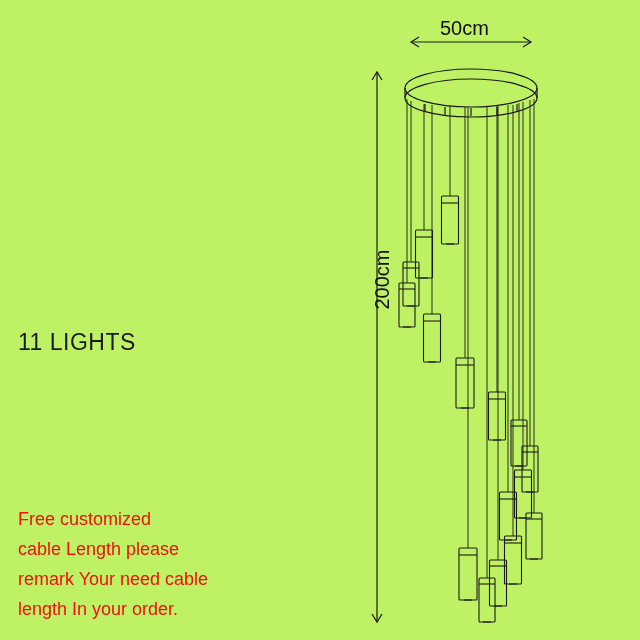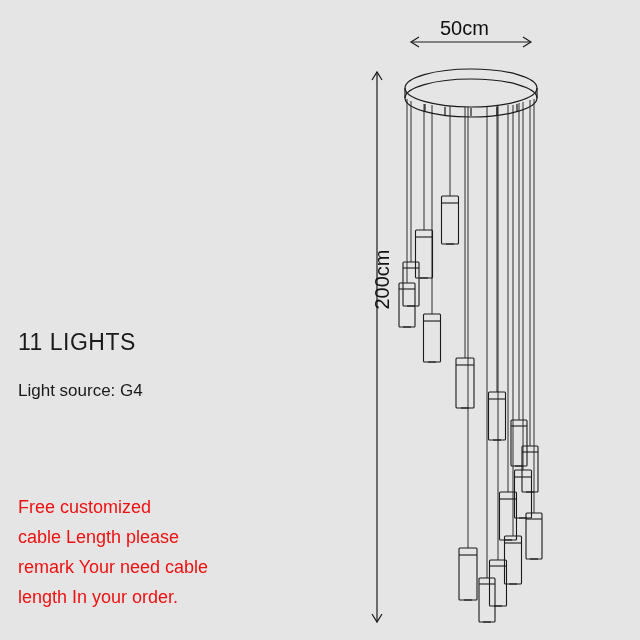--- a/index.html
+++ b/index.html
@@ -4,21 +4,21 @@
 <style>
   html, body {
     margin: 0;
     padding: 0;
     background: #ffffff;
   }
   #page {
     position: relative;
     width: 640px;
     height: 640px;
-    background: #e5e5e5;
+    background: #bef264;
     font-family: "Liberation Sans", sans-serif;
     overflow: hidden;
   }
   .txt-title {
     position: absolute;
     left: 18px;
     top: 329px;
     font-size: 23px;
     color: #1a1a1a;
     letter-spacing: 0.5px;
@@ -28,21 +28,21 @@
     position: absolute;
     left: 18px;
     top: 381px;
     font-size: 17px;
     color: #1a1a1a;
     white-space: nowrap;
   }
   .txt-note {
     position: absolute;
     left: 18px;
-    top: 492px;
+    top: 504px;
     font-size: 18px;
     color: #ee1111;
     line-height: 30px;
     white-space: pre;
   }
   .dim-top {
     position: absolute;
     left: 440px;
     top: 17px;
     font-size: 20px;
@@ -214,19 +214,18 @@
             <line x1="464" y1="600" x2="472" y2="600"></line>
           </g>
       </g>
     </g>
   </svg>
 
   <div class="dim-top">50cm</div>
   <div class="dim-side">200cm</div>
 
   <div class="txt-title">11 LIGHTS</div>
-  <div class="txt-source">Light source:  G4</div>
   <div class="txt-note">Free customized
 cable Length please
 remark Your need cable
 length In your order.</div>
 
 </div>
 
 </body></html>

